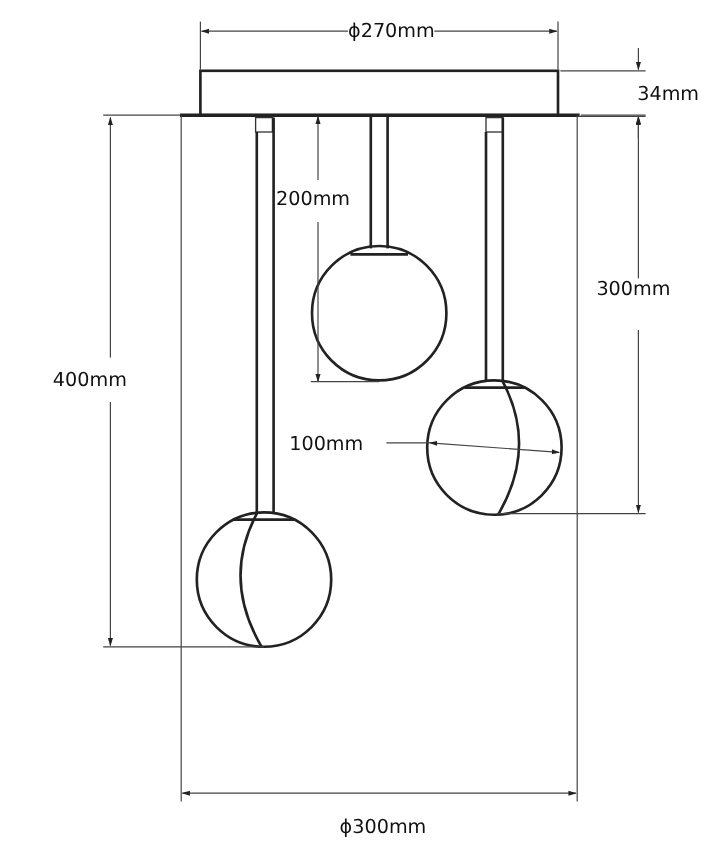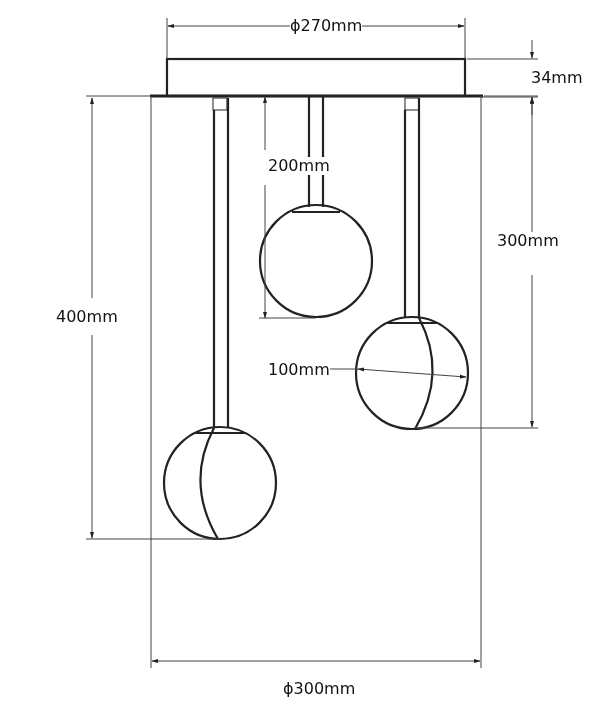--- a/index.html
+++ b/index.html
@@ -92,18 +92,18 @@
     </g>
 
     <g>
       <line x1="322" y1="369" x2="358" y2="369" class="dim"></line>
       <line x1="358" y1="369" x2="466" y2="377" class="dim" marker-start="url(#arr)" marker-end="url(#arr)"></line>
     </g>
   </svg>
 
   <span class="lbl" style="left:290px;top:17px;">ϕ270mm</span>
   <span class="lbl" style="left:531px;top:69px;">34mm</span>
-  <span class="lbl" style="left:230px;top:157px;margin-left:38px;">200mm</span>
+  <span class="lbl" style="left:230px;top:157px;">200mm</span>
   <span class="lbl" style="left:497px;top:232px;">300mm</span>
-  <span class="lbl" style="left:56px;top:308px;text-align:right;">400mm</span>
-  <span class="lbl" style="left:268px;top:361px;">100mm</span>
+  <span class="lbl" style="left:44px;top:308px;text-align:right;">400mm</span>
+  <span class="lbl" style="left:241px;top:361px;">100mm</span>
   <span class="lbl" style="left:279px;top:680px;padding:0 4px;">ϕ300mm</span>
 </div>
 
 </body></html>

